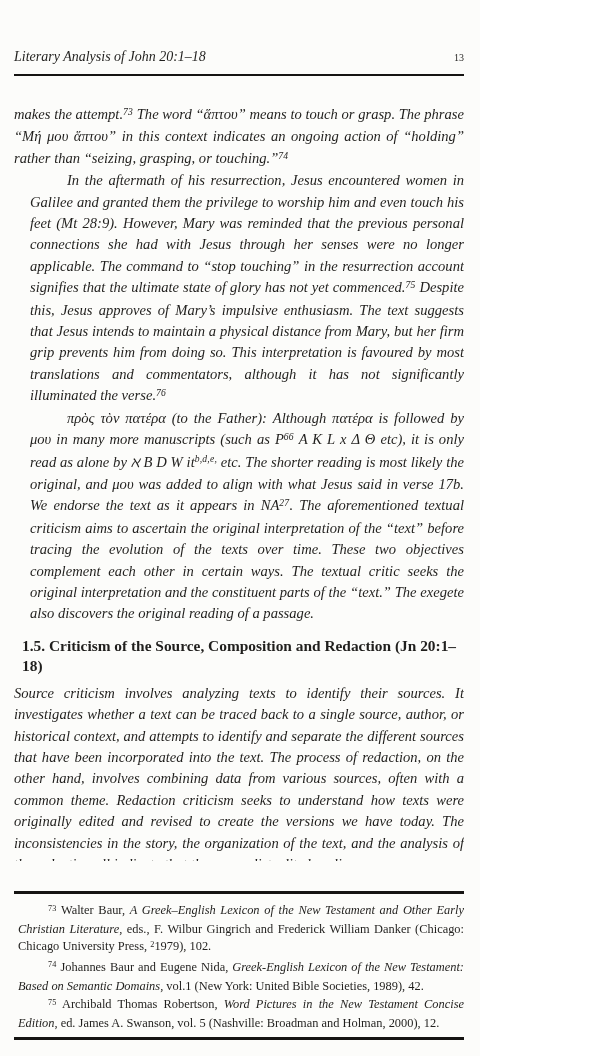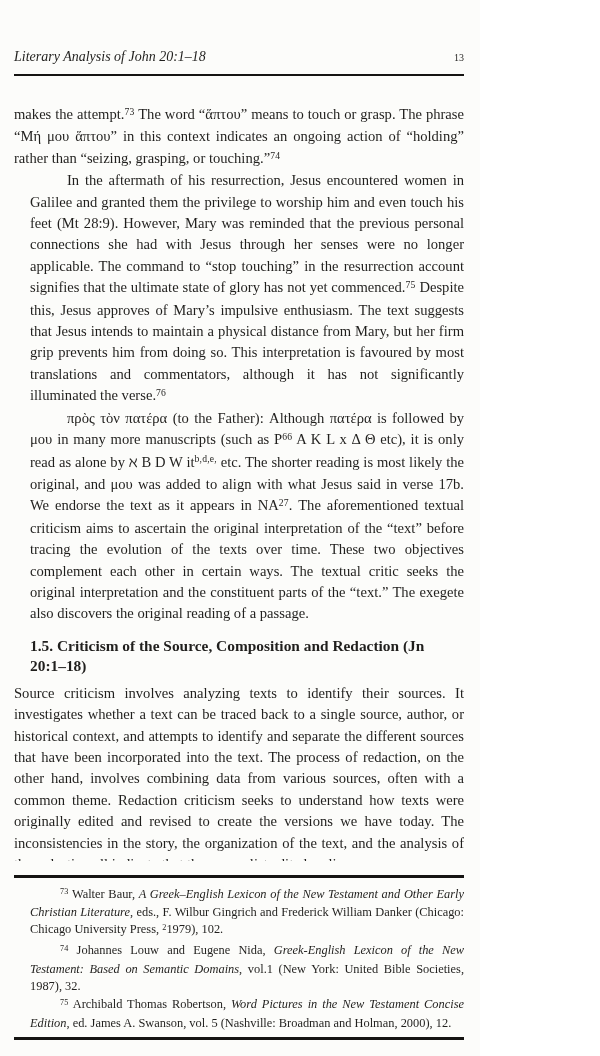--- a/index.html
+++ b/index.html
@@ -39,28 +39,28 @@
   }
 
   .body {
     margin-top: 28px;
     font-size: 14.6px;
     line-height: 21.4px;
     text-align: justify;
     height: 757px;
     overflow: hidden;
   }
-  .para { margin: 0; }
+  .para { margin: 0; font-style: italic; }
   .indent { text-indent: 37px; margin-left: 16px; }
 
   .section-heading {
     font-size: 15.4px;
     line-height: 20px;
     font-weight: bold;
-    margin: 11px 0 7px 16px;
+    margin: 11px 0 7px 8px;
     text-align: left;
   }
 
   .run-sup {
     font-size: 0.66em;
     position: relative;
     top: -0.42em;
     letter-spacing: 0.02em;
   }
   .run-i { font-style: italic; }
@@ -71,21 +71,21 @@
     height: 3px;
     background: var(--rule);
     margin-bottom: 8px;
   }
 
   .footnotes {
     font-size: 12.4px;
     line-height: 16.8px;
     text-align: justify;
   }
-  .footnote { margin: 0 0 2px 16px; text-indent: 30px; }
+  .footnote { margin: 0 0 2px 4px; text-indent: 30px; }
 
   .bottom-rule {
     height: 3px;
     background: var(--rule);
     margin-top: 5px;
   }
 </style>
 </head>
 <body>
 
@@ -102,19 +102,19 @@
     <p class="para indent"><span>In the aftermath of his resurrection, Jesus encountered women in Galilee and granted them the privilege to worship him and even touch his feet (Mt 28:9). However, Mary was reminded that the previous personal connections she had with Jesus through her senses were no longer applicable. The command to “stop touching” in the resurrection account signifies that the ultimate state of glory has not yet commenced.</span><span class="run-sup">75</span><span> Despite this, Jesus approves of Mary’s impulsive enthusiasm. The text suggests that Jesus intends to maintain a physical distance from Mary, but her firm grip prevents him from doing so. This interpretation is favoured by most translations and commentators, although it has not significantly illuminated the verse.</span><span class="run-sup">76</span></p>
     <p class="para indent"><span>πρὸς τὸν πατέρα (to the Father): Although πατέρα is followed by μου in many more manuscripts (such as P</span><span class="run-sup">66</span><span> A K L x Δ Θ etc), it is only read as alone by ℵ B D W it</span><span class="run-sup">b,d,e,</span><span> etc. The shorter reading is most likely the original, and μου was added to align with what Jesus said in verse 17b. We endorse the text as it appears in NA</span><span class="run-sup">27</span><span>. The aforementioned textual criticism aims to ascertain the original interpretation of the “text” before tracing the evolution of the texts over time. These two objectives complement each other in certain ways. The textual critic seeks the original interpretation and the constituent parts of the “text.” The exegete also discovers the original reading of a passage.</span></p>
     <h2 class="section-heading">1.5. Criticism of the Source, Composition and Redaction (Jn 20:1–18)</h2>
     <p class="para"><span>Source criticism involves analyzing texts to identify their sources. It investigates whether a text can be traced back to a single source, author, or historical context, and attempts to identify and separate the different sources that have been incorporated into the text. The process of redaction, on the other hand, involves combining data from various sources, often with a common theme. Redaction criticism seeks to understand how texts were originally edited and revised to create the versions we have today. The inconsistencies in the story, the organization of the text, and the analysis of the redaction all indicate that the evangelist edited earlier sources.</span></p>
   </div>
 
   <div class="footer-section">
     <div class="footnote-rule"></div>
     <div class="footnotes">
       <p class="footnote"><span class="run-sup">73</span><span> Walter Baur, </span><span class="run-i">A Greek–English Lexicon of the New Testament and Other Early Christian Literature</span><span>, eds., F. Wilbur Gingrich and Frederick William Danker (Chicago: Chicago University Press, </span><span class="run-sup">2</span><span>1979), 102.</span></p>
-      <p class="footnote"><span class="run-sup">74</span><span> Johannes Louw and Eugene Nida, </span><span class="run-i">Greek-English Lexicon of the New Testament: Based on Semantic Domains</span><span>, vol.1 (New York: United Bible Societies, 1987), 32.</span></p>
+      <p class="footnote"><span class="run-sup">74</span><span> Johannes Baur and Eugene Nida, </span><span class="run-i">Greek-English Lexicon of the New Testament: Based on Semantic Domains</span><span>, vol.1 (New York: United Bible Societies, 1989), 42.</span></p>
       <p class="footnote"><span class="run-sup">75</span><span> Archibald Thomas Robertson, </span><span class="run-i">Word Pictures in the New Testament Concise Edition</span><span>, ed. James A. Swanson, vol. 5 (Nashville: Broadman and Holman, 2000), 12.</span></p>
     </div>
     <div class="bottom-rule"></div>
   </div>
 
 </div>
 
 </body></html>

